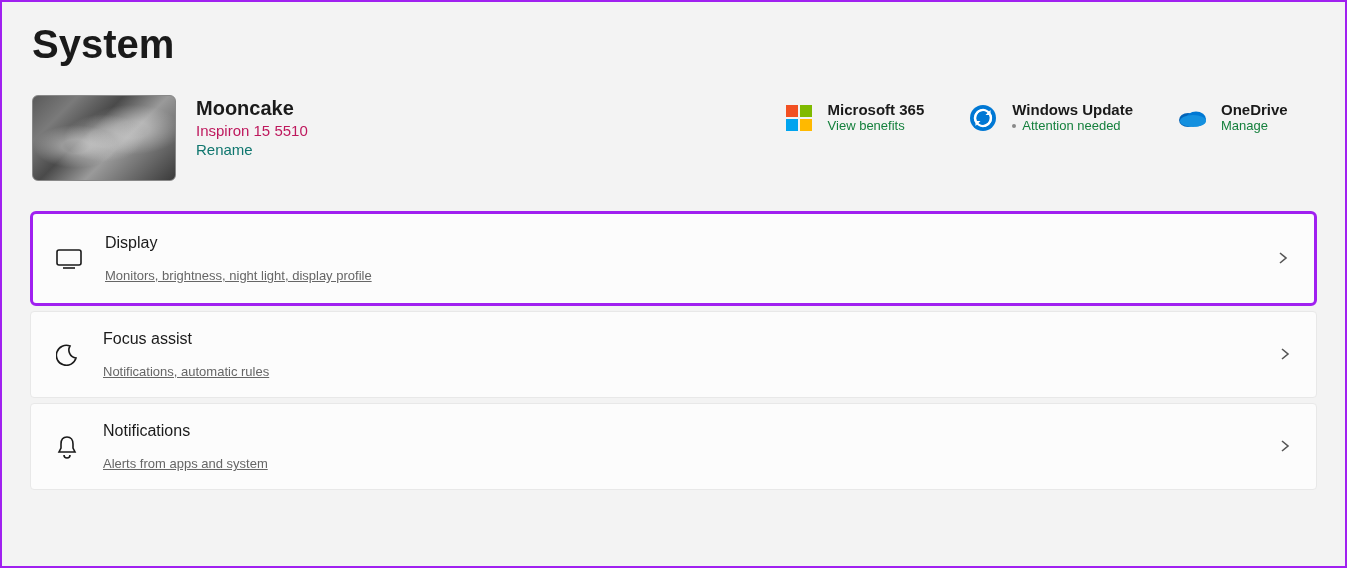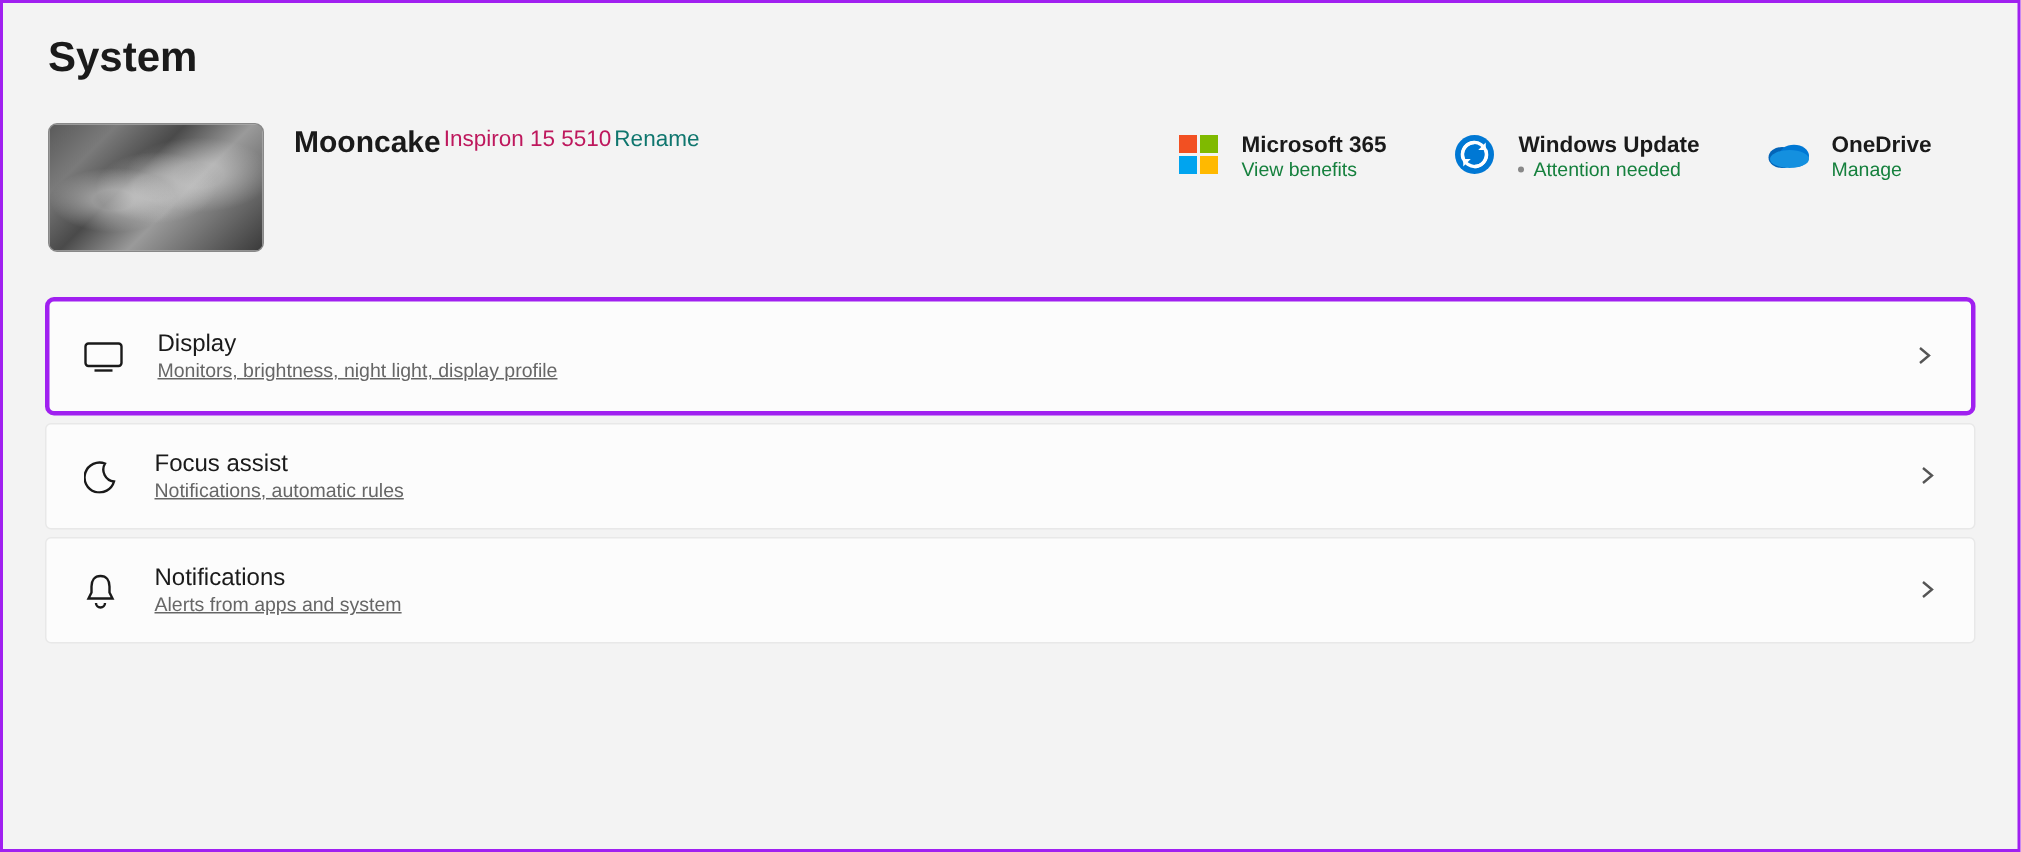--- a/index.html
+++ b/index.html
@@ -5,21 +5,21 @@
     * { box-sizing: border-box; margin: 0; padding: 0; }
     body {
       font-family: "Segoe UI", -apple-system, BlinkMacSystemFont, sans-serif;
       background: #f3f3f3;
       width: 1347px;
       height: 568px;
       border: 2px solid #a020f0;
       overflow: hidden;
     }
     .page-title {
-      font-size: 28px;
+      font-size: 40px;
       font-weight: 600;
       color: #1a1a1a;
       padding: 20px 0 0 30px;
     }
     .header-row {
       display: flex;
       align-items: flex-start;
       padding: 28px 30px 30px 30px;
       gap: 20px;
     }
@@ -36,30 +36,31 @@
       content:"";
       position:absolute;
       inset:0;
       background:
         radial-gradient(ellipse at 30% 60%, rgba(255,255,255,0.4) 0 10%, transparent 30%),
         radial-gradient(ellipse at 50% 50%, rgba(200,200,200,0.5) 0 15%, transparent 40%),
         radial-gradient(ellipse at 70% 40%, rgba(255,255,255,0.3) 0 12%, transparent 35%);
     }
     .device-info {
       display: flex;
+      flex-direction: column;
       gap: 2px;
       padding-top: 2px;
     }
     .device-name { font-size: 20px; font-weight: 600; color: #1a1a1a; }
     .device-model { font-size: 15px; color: #be185d; }
     .rename-link { font-size: 15px; color: #0f766e; cursor: pointer; }
     .spacer { flex: 1; }
     .quick-card {
       display: flex;
-      align-items: flex-start;
+      align-items: flex-end;
       gap: 14px;
       padding: 6px 12px;
       min-width: 150px;
       cursor: pointer;
     }
     .qc-icon { width: 30px; height: 30px; display:flex; align-items:center; justify-content:center; flex-shrink:0; }
     .qc-text { display:flex; flex-direction:column; }
     .qc-title { font-size: 15px; font-weight: 600; color:#1a1a1a; }
     .qc-sub { font-size: 13px; color:#15803d; display:flex; align-items:center; gap:6px; }
     .dot { width:4px; height:4px; border-radius:50%; background:#888; display:inline-block; }
@@ -73,21 +74,21 @@
       padding: 18px 22px;
       cursor: pointer;
       min-height: 70px;
     }
     .list-item.highlight {
       border: 3px solid #a020f0;
       border-radius: 6px;
       padding: 20px 22px;
     }
     .li-icon { width: 28px; height: 28px; display:flex; align-items:center; justify-content:center; color:#1a1a1a; margin-right: 22px; flex-shrink:0; }
-    .li-text { flex:1; display:flex; flex-direction:column; gap:0;justify-content:flex-end; }
+    .li-text { flex:1; display:flex; flex-direction:column; gap:16px;justify-content:flex-end; }
     .li-title { font-size: 16px; color:#1a1a1a; font-weight: 400; }
     .li-desc { font-size: 13px; color:#666;text-decoration:underline; }
     .chevron { width:16px; height:16px; color:#555; }
     svg { display:block; }
   </style>
 </head>
 <body>
 
 <h1 class="page-title">System</h1>
 

